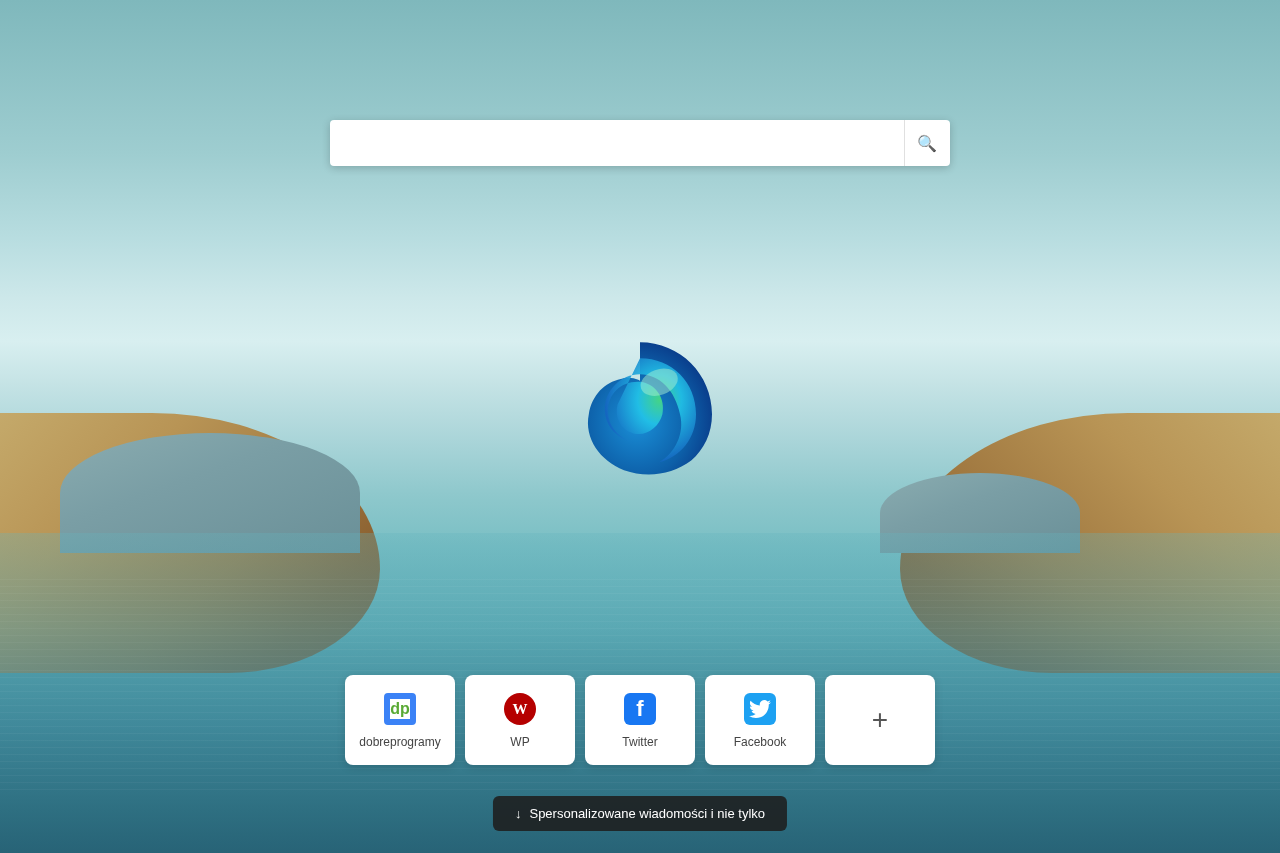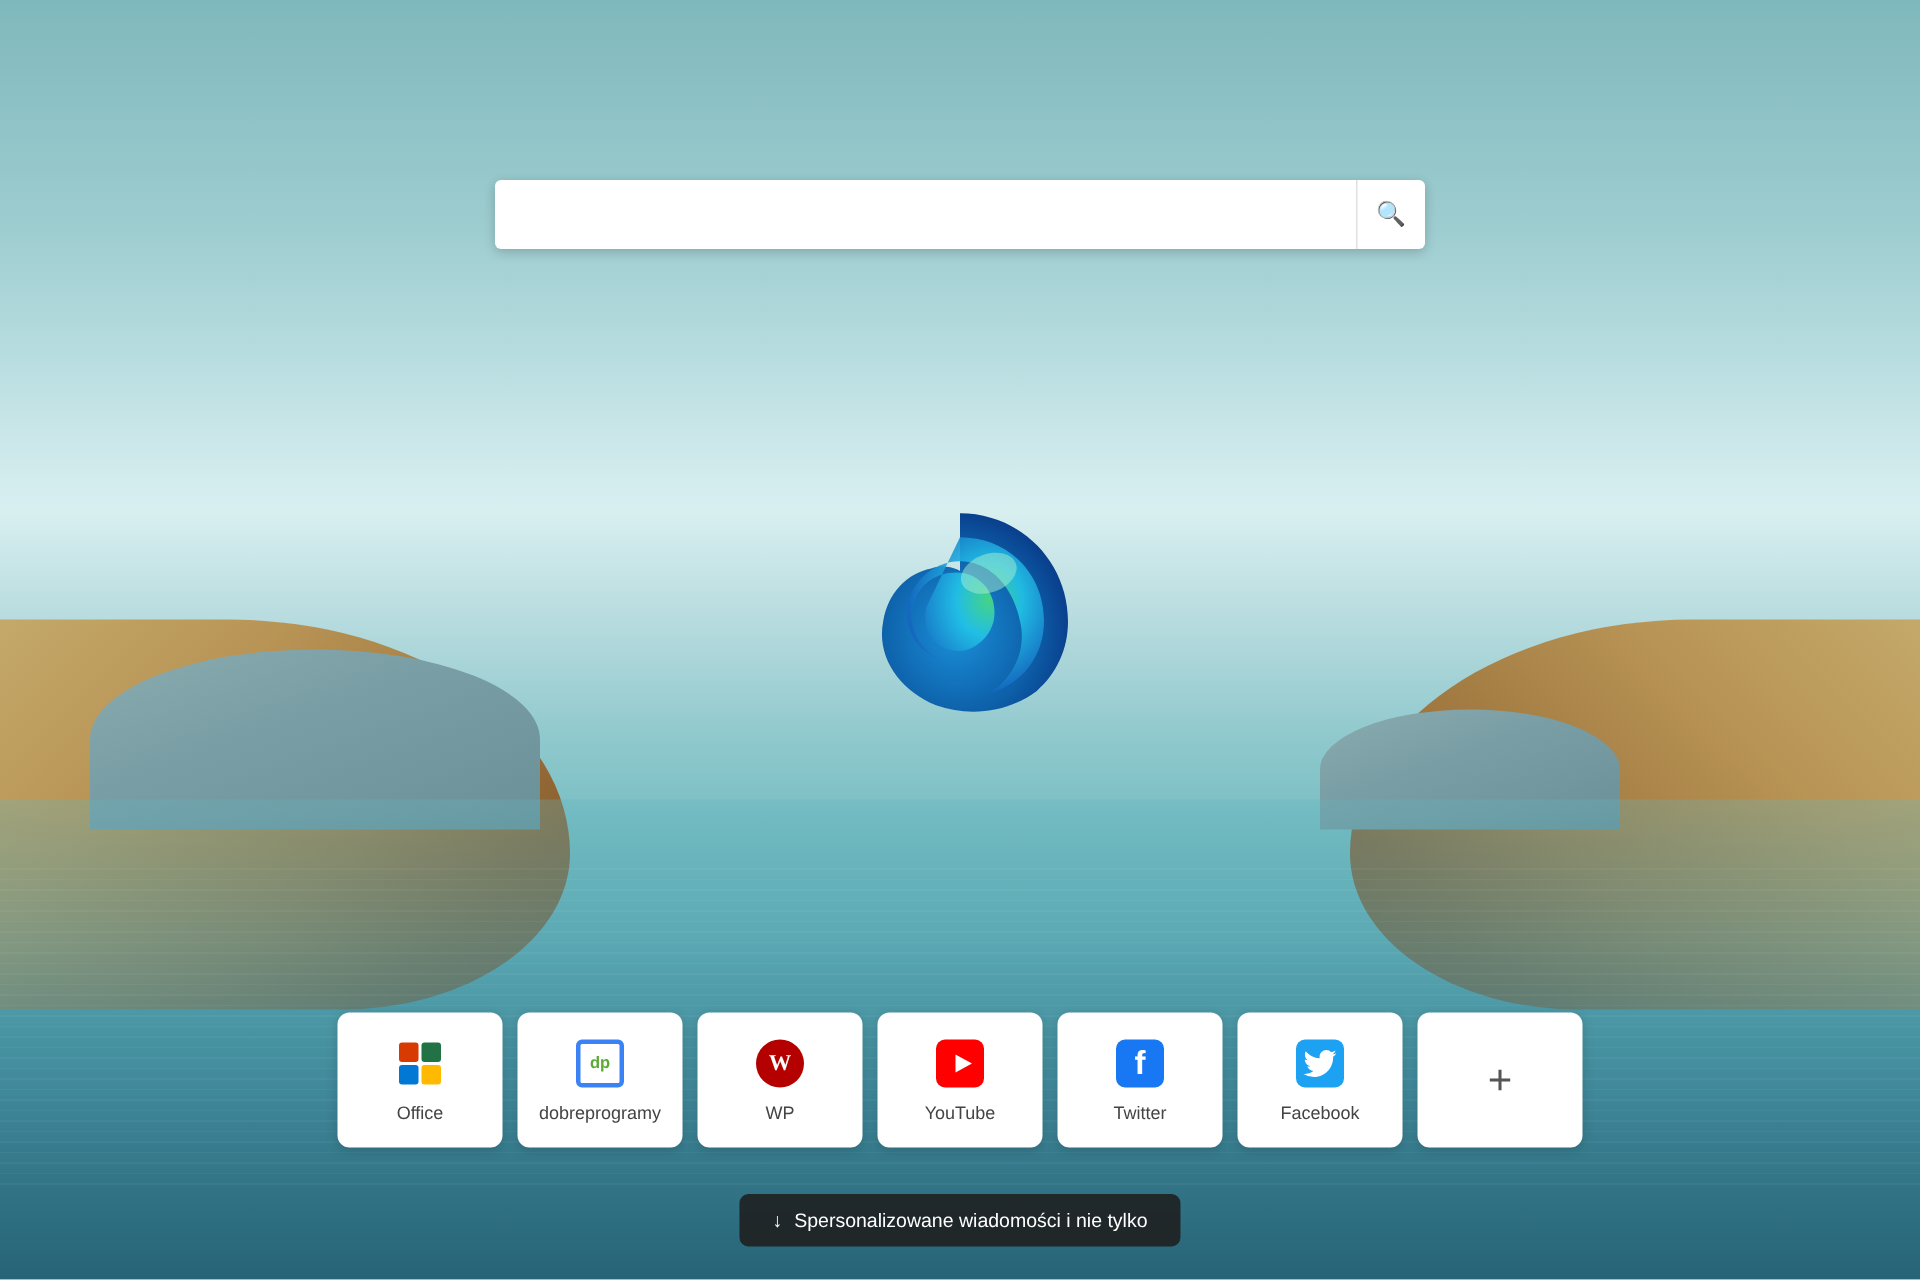--- a/index.html
+++ b/index.html
@@ -379,58 +379,36 @@
     <ellipse cx="62" cy="30" rx="12" ry="8" fill="#a8f0d0" opacity="0.5" transform="rotate(-20 62 30)"></ellipse>
   </svg>
 </div>
 
 <div style="position:absolute; top:50%; left:50%; transform:translate(-50%, 8%); z-index:9; opacity:0.25; width:140px; height:80px; overflow:hidden; filter:blur(3px);">
   
 </div>
 
 <div class="quick-links">
 
+
   <div class="quick-link-item">
     <div class="quick-link-icon">
-      <svg width="32" height="32" viewBox="0 0 32 32">
-        <rect x="2" y="2" width="13" height="13" rx="2" fill="#D83B01"></rect>
-        <rect x="17" y="2" width="13" height="13" rx="2" fill="#217346"></rect>
-        <rect x="2" y="17" width="13" height="13" rx="2" fill="#0078D4"></rect>
-        <rect x="17" y="17" width="13" height="13" rx="2" fill="#FFB900"></rect>
-      </svg>
-    </div>
-    <span class="quick-link-label">Office</span>
-  </div>
-
-  <div class="quick-link-item">
-    <div class="quick-link-icon">
-      <div class="dp-icon" style="font-size:11px; font-weight:bold; color:#5aaa35; background:white; width:32px; height:32px; display:flex; align-items:center; justify-content:center; border-radius:4px; border:3px solid #3b82f6;">dp</div>
+      <div class="dp-icon" style="font-size:16px; font-weight:bold; color:#5aaa35; background:white; width:32px; height:32px; display:flex; align-items:center; justify-content:center; border-radius:4px; border:6px solid #3b82f6;">dp</div>
     </div>
     <span class="quick-link-label">dobreprogramy</span>
   </div>
 
 
   <div class="quick-link-item">
     <div class="quick-link-icon">
       <div class="wp-icon" style="width:32px;height:32px;background:#b50000;border-radius:50%;display:flex;align-items:center;justify-content:center;color:white;font-size:15px;font-weight:bold;font-family:Georgia,serif;">W</div>
     </div>
     <span class="quick-link-label">WP</span>
   </div>
 
-  <div class="quick-link-item">
-    <div class="quick-link-icon">
-      <div class="yt-icon">
-        <svg width="28" height="20" viewBox="0 0 28 20">
-          <rect width="28" height="20" rx="4" fill="#FF0000"></rect>
-          <polygon points="11,4 22,10 11,16" fill="white"></polygon>
-        </svg>
-      </div>
-    </div>
-    <span class="quick-link-label">YouTube</span>
-  </div>
 
   <div class="quick-link-item">
     <div class="quick-link-icon">
       <div class="fb-icon">f</div>
     </div>
     <span class="quick-link-label">Twitter</span>
   </div>
 
   <div class="quick-link-item">
     <div class="quick-link-icon">

